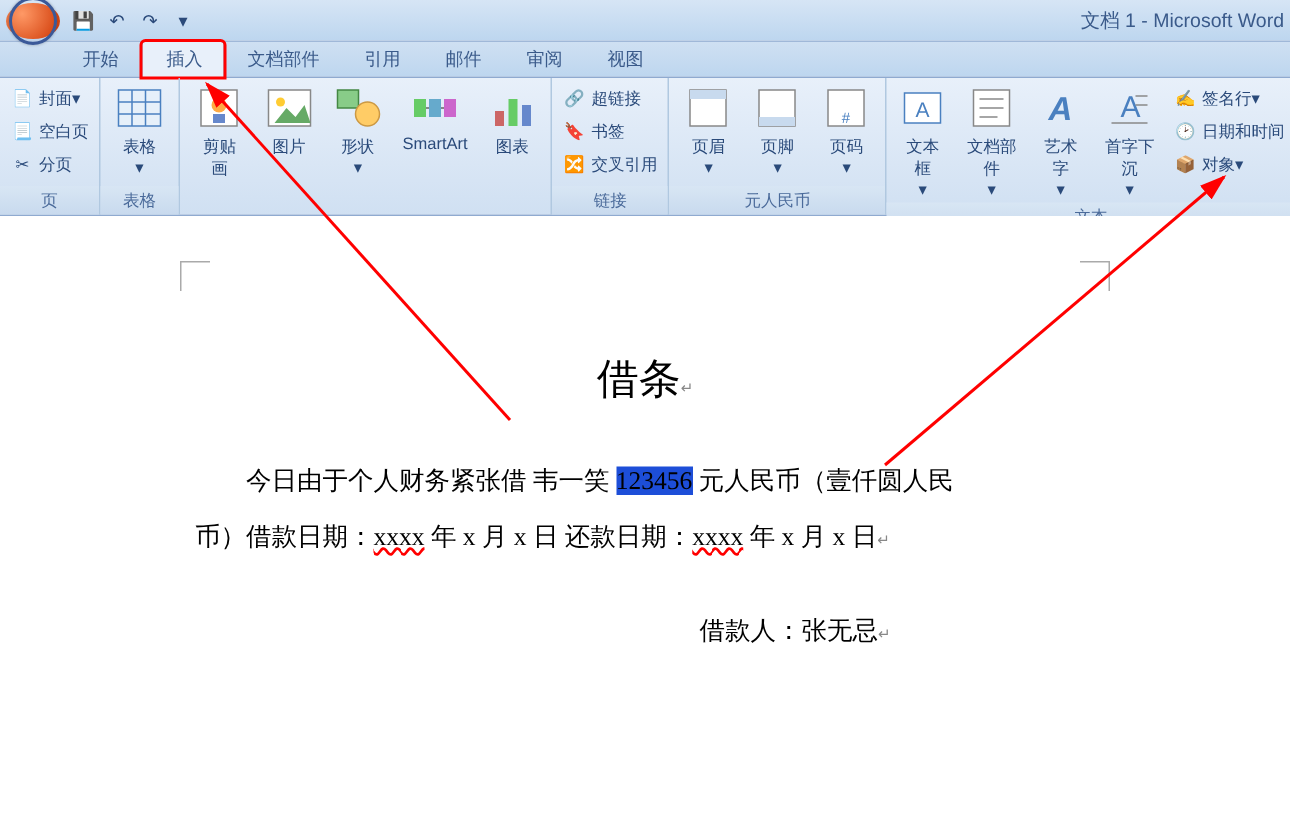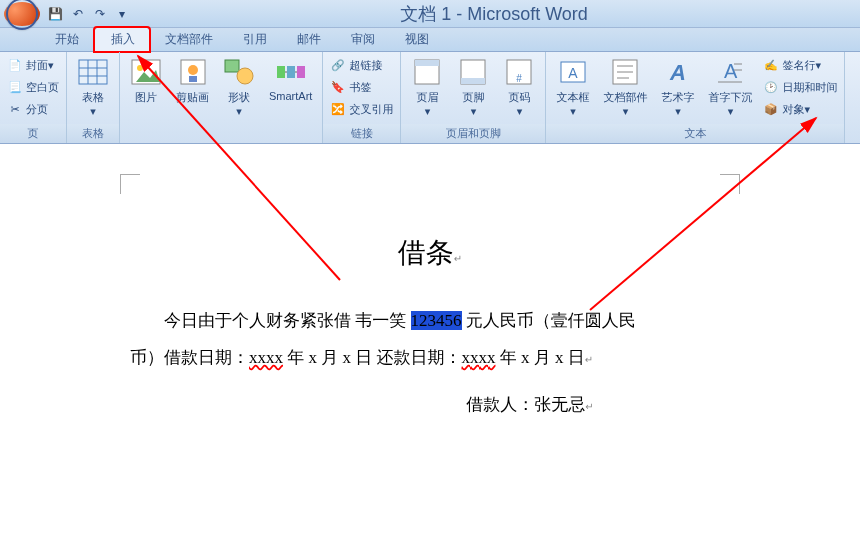--- a/index.html
+++ b/index.html
@@ -3,21 +3,21 @@
   <meta charset="utf-8">
   <style>
     * { margin: 0; padding: 0; box-sizing: border-box; }
     body { font-family: "Microsoft YaHei", "SimSun", sans-serif; font-size: 12px; background: #fff; overflow: hidden; width: 860px; height: 549px; position: relative; }
     
     .title-bar { height: 28px; background: linear-gradient(to bottom, #d6e5f5, #bdd6ef); display: flex; align-items: center; padding: 0 4px; border-bottom: 1px solid #a0b8d8; }
     .office-btn { width: 36px; height: 24px; background: radial-gradient(circle at 30% 30%, #ff9966, #cc3300); border-radius: 50%; margin-right: 6px; display: flex; align-items: center; justify-content: center; position: relative; }
     .office-btn::before { content: ""; position: absolute; width: 28px; height: 28px; border: 2px solid #3b5998; border-radius: 50%; box-shadow: 0 0 2px rgba(0,0,0,0.3); }
     .qat { display: flex; gap: 2px; align-items: center; }
     .qat-btn { width: 20px; height: 20px; display: flex; align-items: center; justify-content: center; color: #2b4a7a; cursor: pointer; }
-    .title-text { flex: 1; text-align: center; color: #3a5a8a; font-size: 18px; }
+    .title-text { flex: 1; text-align: right; color: #3a5a8a; font-size: 13px; }
     
     .ribbon-tabs { height: 24px; background: linear-gradient(to bottom, #cfe0f2, #bdd6ef); display: flex; align-items: flex-end; padding: 0 40px; border-bottom: 1px solid #8faad0; }
     .tab { padding: 3px 14px; color: #3a5a8a; cursor: pointer; border: 1px solid transparent; border-bottom: none; }
     .tab.active { background: #e8f0fa; border: 1px solid #8faad0; border-bottom: 1px solid #e8f0fa; margin-bottom: -1px; border-radius: 3px 3px 0 0; }
     .tab.highlight-red { outline: 2px solid red; outline-offset: -1px; padding-left: 16px; }
     
     .ribbon { height: 92px; background: linear-gradient(to bottom, #e8f0fa, #d0e0f2); display: flex; border-bottom: 1px solid #8faad0; }
     .group { display: flex; flex-direction: column; border-right: 1px solid #b0c8e0; padding: 2px 4px 0 4px; }
     .group-content { flex: 1; display: flex; align-items: flex-start; gap: 2px; }
     .group-label { text-align: center; font-size: 11px; color: #4a6a9a; padding: 2px 0; background: linear-gradient(to bottom, #d8e6f4, #c8daee); margin: 0 -4px; }
@@ -35,21 +35,21 @@
     .page { margin: 20px auto; width: 720px; background: #fff; padding: 40px 60px; position: relative; }
     .crop-mark { position: absolute; width: 20px; height: 20px; border-color: #aaa; }
     .crop-tl { top: 10px; left: 50px; border-top: 1px solid #aaa; border-left: 1px solid #aaa; }
     .crop-tr { top: 10px; right: 50px; border-top: 1px solid #aaa; border-right: 1px solid #aaa; }
     
     .doc-title { text-align: center; font-size: 28px; font-family: "SimSun"; margin: 30px 0 30px 0; }
     .doc-body { font-size: 17px; font-family: "SimSun"; line-height: 2.2; text-align: left; }
     .doc-body .indent { text-indent: 2em; display: block; }
     .sel { background: #1d4ed8; }
     .underline-err { border-bottom: 1px wavy red; text-decoration: underline wavy red; }
-    .doc-sign { text-align: center; font-size: 17px; font-family: "SimSun"; margin-top: 16px; padding-left: 200px; }
+    .doc-sign { text-align: center; font-size: 17px; font-family: "SimSun"; margin-top: 32px; padding-left: 200px; }
     
     .arrow-svg { position: absolute; top: 0; left: 0; pointer-events: none; z-index: 100; }
     
     .tooltip-box { position: absolute; right: 0; top: 148px; width: 50px; background: #fffef0; border: 1px solid #c0c090; padding: 6px 4px; font-size: 11px; color: #444; box-shadow: 1px 1px 3px rgba(0,0,0,0.2); }
     .tooltip-box div { margin-bottom: 6px; }
   </style>
 </head>
 <body>
 
 <div class="title-bar">
@@ -108,36 +108,36 @@
       </div>
     </div>
     <div class="group-label">表格</div>
   </div>
 
   <div class="group">
     <div class="group-content">
       <div class="btn-large">
           <div class="icon">
             <svg width="32" height="32">
+              <rect x="4" y="4" width="24" height="24" fill="#fff" stroke="#888"></rect>
+              <circle cx="16" cy="14" r="5" fill="#ffaa44"></circle>
+              <rect x="12" y="20" width="8" height="6" fill="#6688cc"></rect>
+            </svg>
+          </div>
+          <div class="label">剪贴画</div>
+        </div>
+      <div class="btn-large">
+          <div class="icon">
+            <svg width="32" height="32">
               <rect x="2" y="4" width="28" height="24" fill="#fff" stroke="#888"></rect>
               <circle cx="10" cy="12" r="3" fill="#ffcc33"></circle>
               <polygon points="6,26 14,16 20,22 26,14 30,26" fill="#66aa66"></polygon>
             </svg>
           </div>
           <div class="label">图片</div>
-        </div>
-      <div class="btn-large">
-          <div class="icon">
-            <svg width="32" height="32">
-              <rect x="4" y="4" width="24" height="24" fill="#fff" stroke="#888"></rect>
-              <circle cx="16" cy="14" r="5" fill="#ffaa44"></circle>
-              <rect x="12" y="20" width="8" height="6" fill="#6688cc"></rect>
-            </svg>
-          </div>
-          <div class="label">剪贴画</div>
         </div>
       <div class="btn-large">
           <div class="icon">
             <svg width="32" height="32">
               <rect x="2" y="4" width="14" height="12" fill="#88cc88" stroke="#448844"></rect>
               <circle cx="22" cy="20" r="8" fill="#ffcc66" stroke="#cc9944"></circle>
             </svg>
           </div>
           <div class="label"><span>形状</span><br>▾</div>
         </div>
@@ -146,20 +146,30 @@
             <svg width="32" height="32">
               <rect x="2" y="10" width="8" height="12" fill="#66cc66"></rect>
               <rect x="12" y="10" width="8" height="12" fill="#66aacc"></rect>
               <rect x="22" y="10" width="8" height="12" fill="#cc66cc"></rect>
               <line x1="10" y1="16" x2="12" y2="16" stroke="#666"></line>
               <line x1="20" y1="16" x2="22" y2="16" stroke="#666"></line>
             </svg>
           </div>
           <div class="label">SmartArt</div>
         </div>
+      <div class="btn-large">
+          <div class="icon">
+            <svg width="32" height="32">
+              <rect x="4" y="18" width="6" height="10" fill="#cc6666"></rect>
+              <rect x="13" y="10" width="6" height="18" fill="#66cc66"></rect>
+              <rect x="22" y="14" width="6" height="14" fill="#6688cc"></rect>
+            </svg>
+          </div>
+          <div class="label">图表</div>
+        </div>
     </div>
   </div>
 
   <div class="group">
     <div class="group-content">
       <div class="btn-stack">
         <div class="btn-small">
             <span class="icon">🔗</span>
             <span>超链接</span>
           </div>
@@ -199,21 +209,21 @@
       <div class="btn-large">
           <div class="icon">
             <svg width="32" height="32">
               <rect x="4" y="4" width="24" height="24" fill="#fff" stroke="#888"></rect>
               <text x="16" y="26" font-size="10" text-anchor="middle" fill="#4a80c0">#</text>
             </svg>
           </div>
           <div class="label"><span>页码</span><br>▾</div>
         </div>
     </div>
-    <div class="group-label">页眉和页脚</div>
+    <div class="group-label">元人民币</div>
   </div>
 
   <div class="group">
     <div class="group-content">
       <div class="btn-large">
           <div class="icon">
             <svg width="32" height="32">
               <rect x="4" y="6" width="24" height="20" fill="#fff" stroke="#4a80c0"></rect>
               <text x="16" y="22" font-size="14" text-anchor="middle" fill="#4a80c0">A</text>
             </svg>

